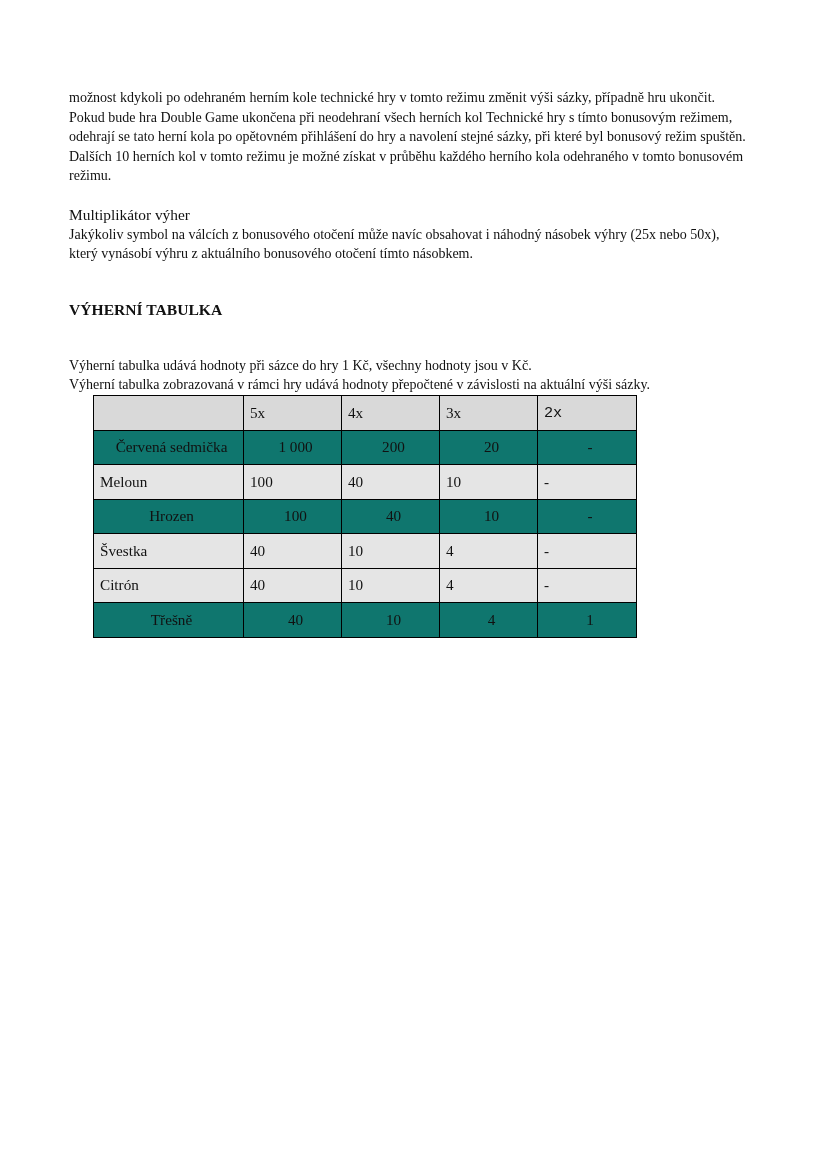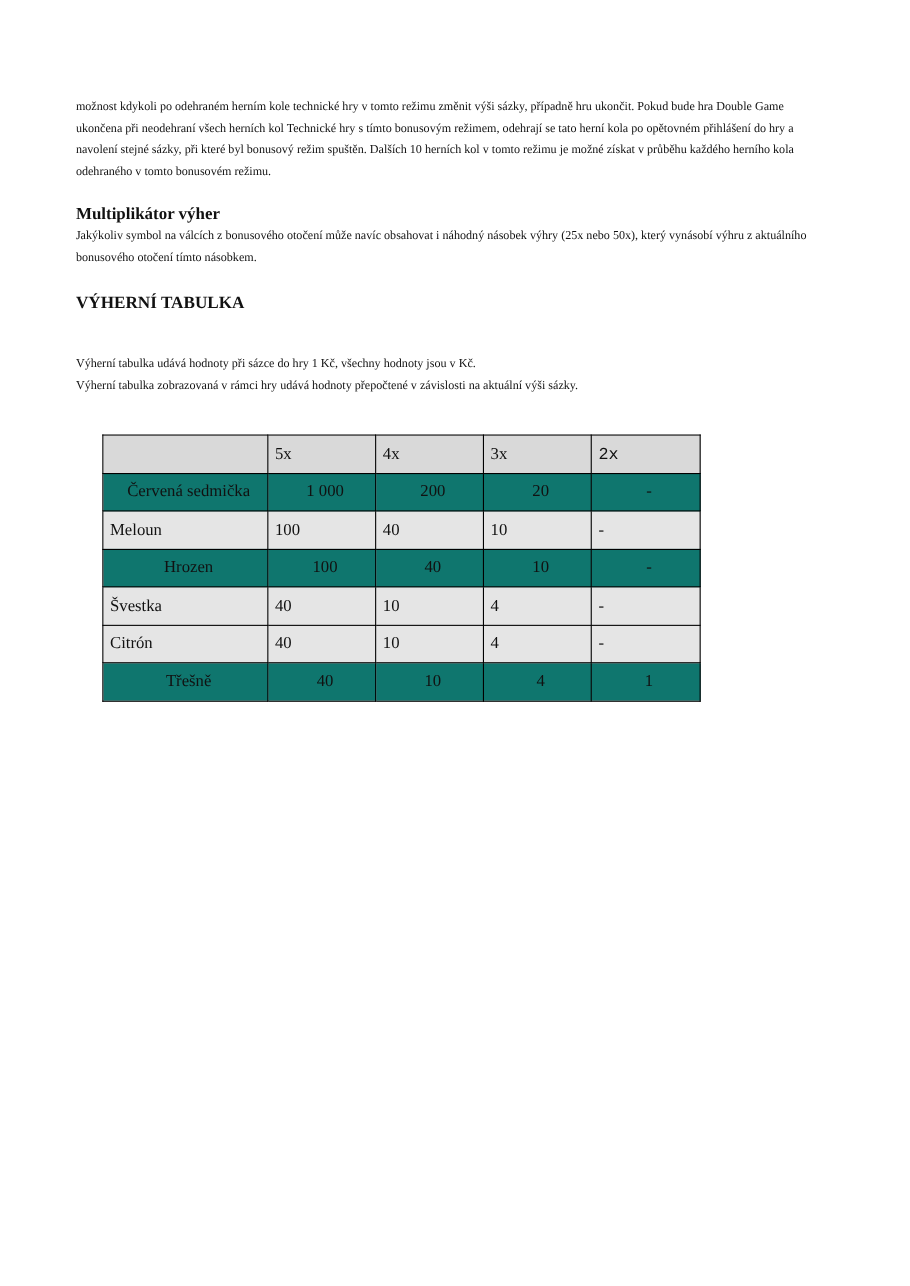--- a/index.html
+++ b/index.html
@@ -16,31 +16,31 @@
       overflow: hidden;
     }
     .page {
       position: absolute;
       left: 69px;
       top: 88px;
       width: 680px;
     }
     p {
       margin: 0;
-      font-size: 11px;
+      font-size: 14px;
       line-height: 19.6px;
     }
     .para1 { margin-bottom: 19px; }
     .sub-heading {
-      font-weight: bold;
+      font-weight: normal;
       font-size: 15.4px;
       line-height: 19.6px;
       margin: 0;
     }
-    .para2 { margin-bottom: 22px; }
+    .para2 { margin-bottom: 36px; }
     .section-heading {
       font-weight: bold;
       font-size: 15.6px;
       line-height: 20px;
       margin: 0 0 36px 0;
     }
     .para3 { margin-bottom: 0; }
     .para4 { margin-bottom: 0; }
 
     table.paytable {

